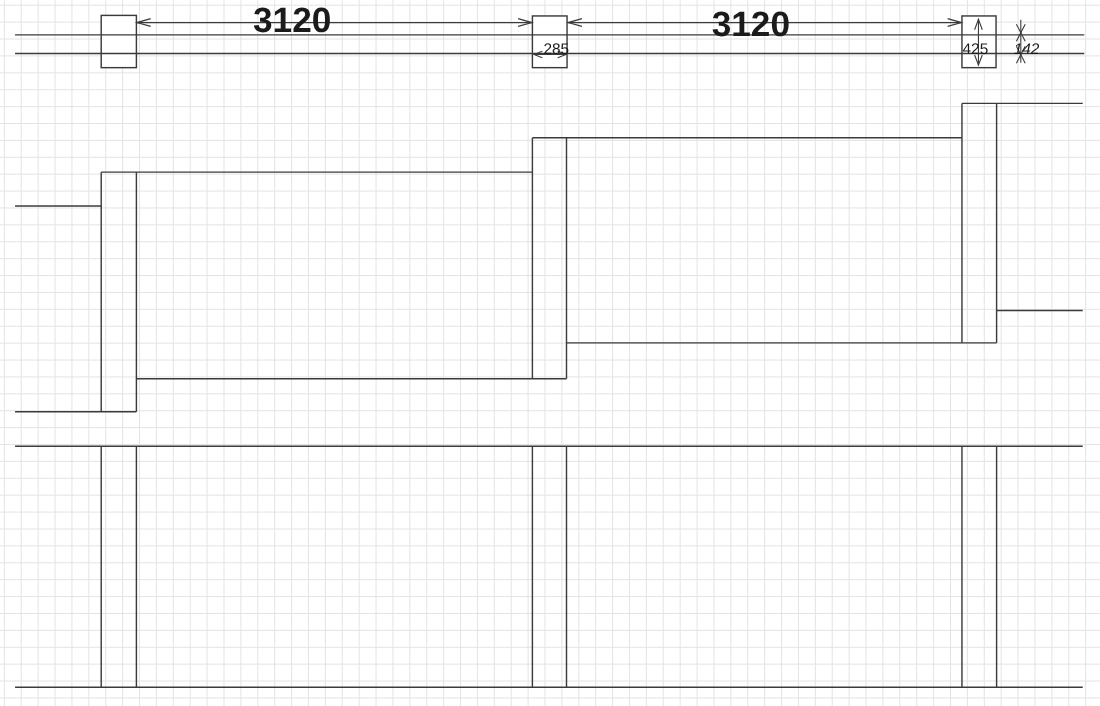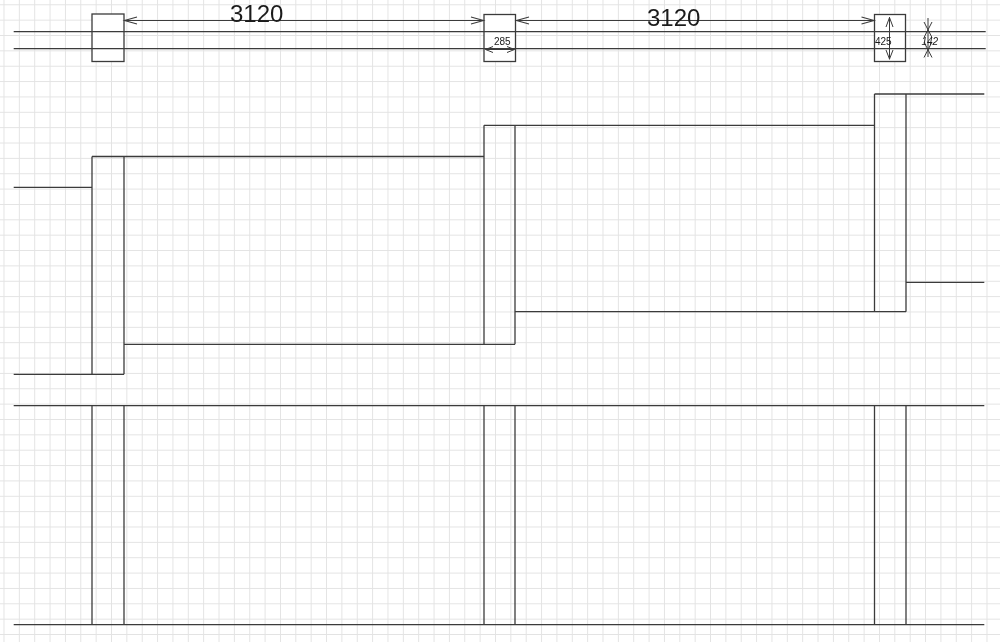--- a/index.html
+++ b/index.html
@@ -26,25 +26,26 @@
     left: 0;
     top: 0;
   }
   .dim-label {
     position: absolute;
     color: #1b1b1b;
     white-space: nowrap;
     line-height: 1;
   }
   .dim-label.big {
-    font-size: 24px;
+    font-size: 32px;
     letter-spacing: 0px;
+    font-weight: bold;
   }
   .dim-label.small {
-    font-size: 10px;
+    font-size: 14px;
   }
 </style>
 </head>
 <body>
 
 <div class="canvas">
 
   <svg class="plan-svg" width="1000" height="642" viewBox="0 0 1000 642" xmlns="http://www.w3.org/2000/svg">
 
     <g stroke="#3b3b3b" stroke-width="1.3" fill="#ffffff">

